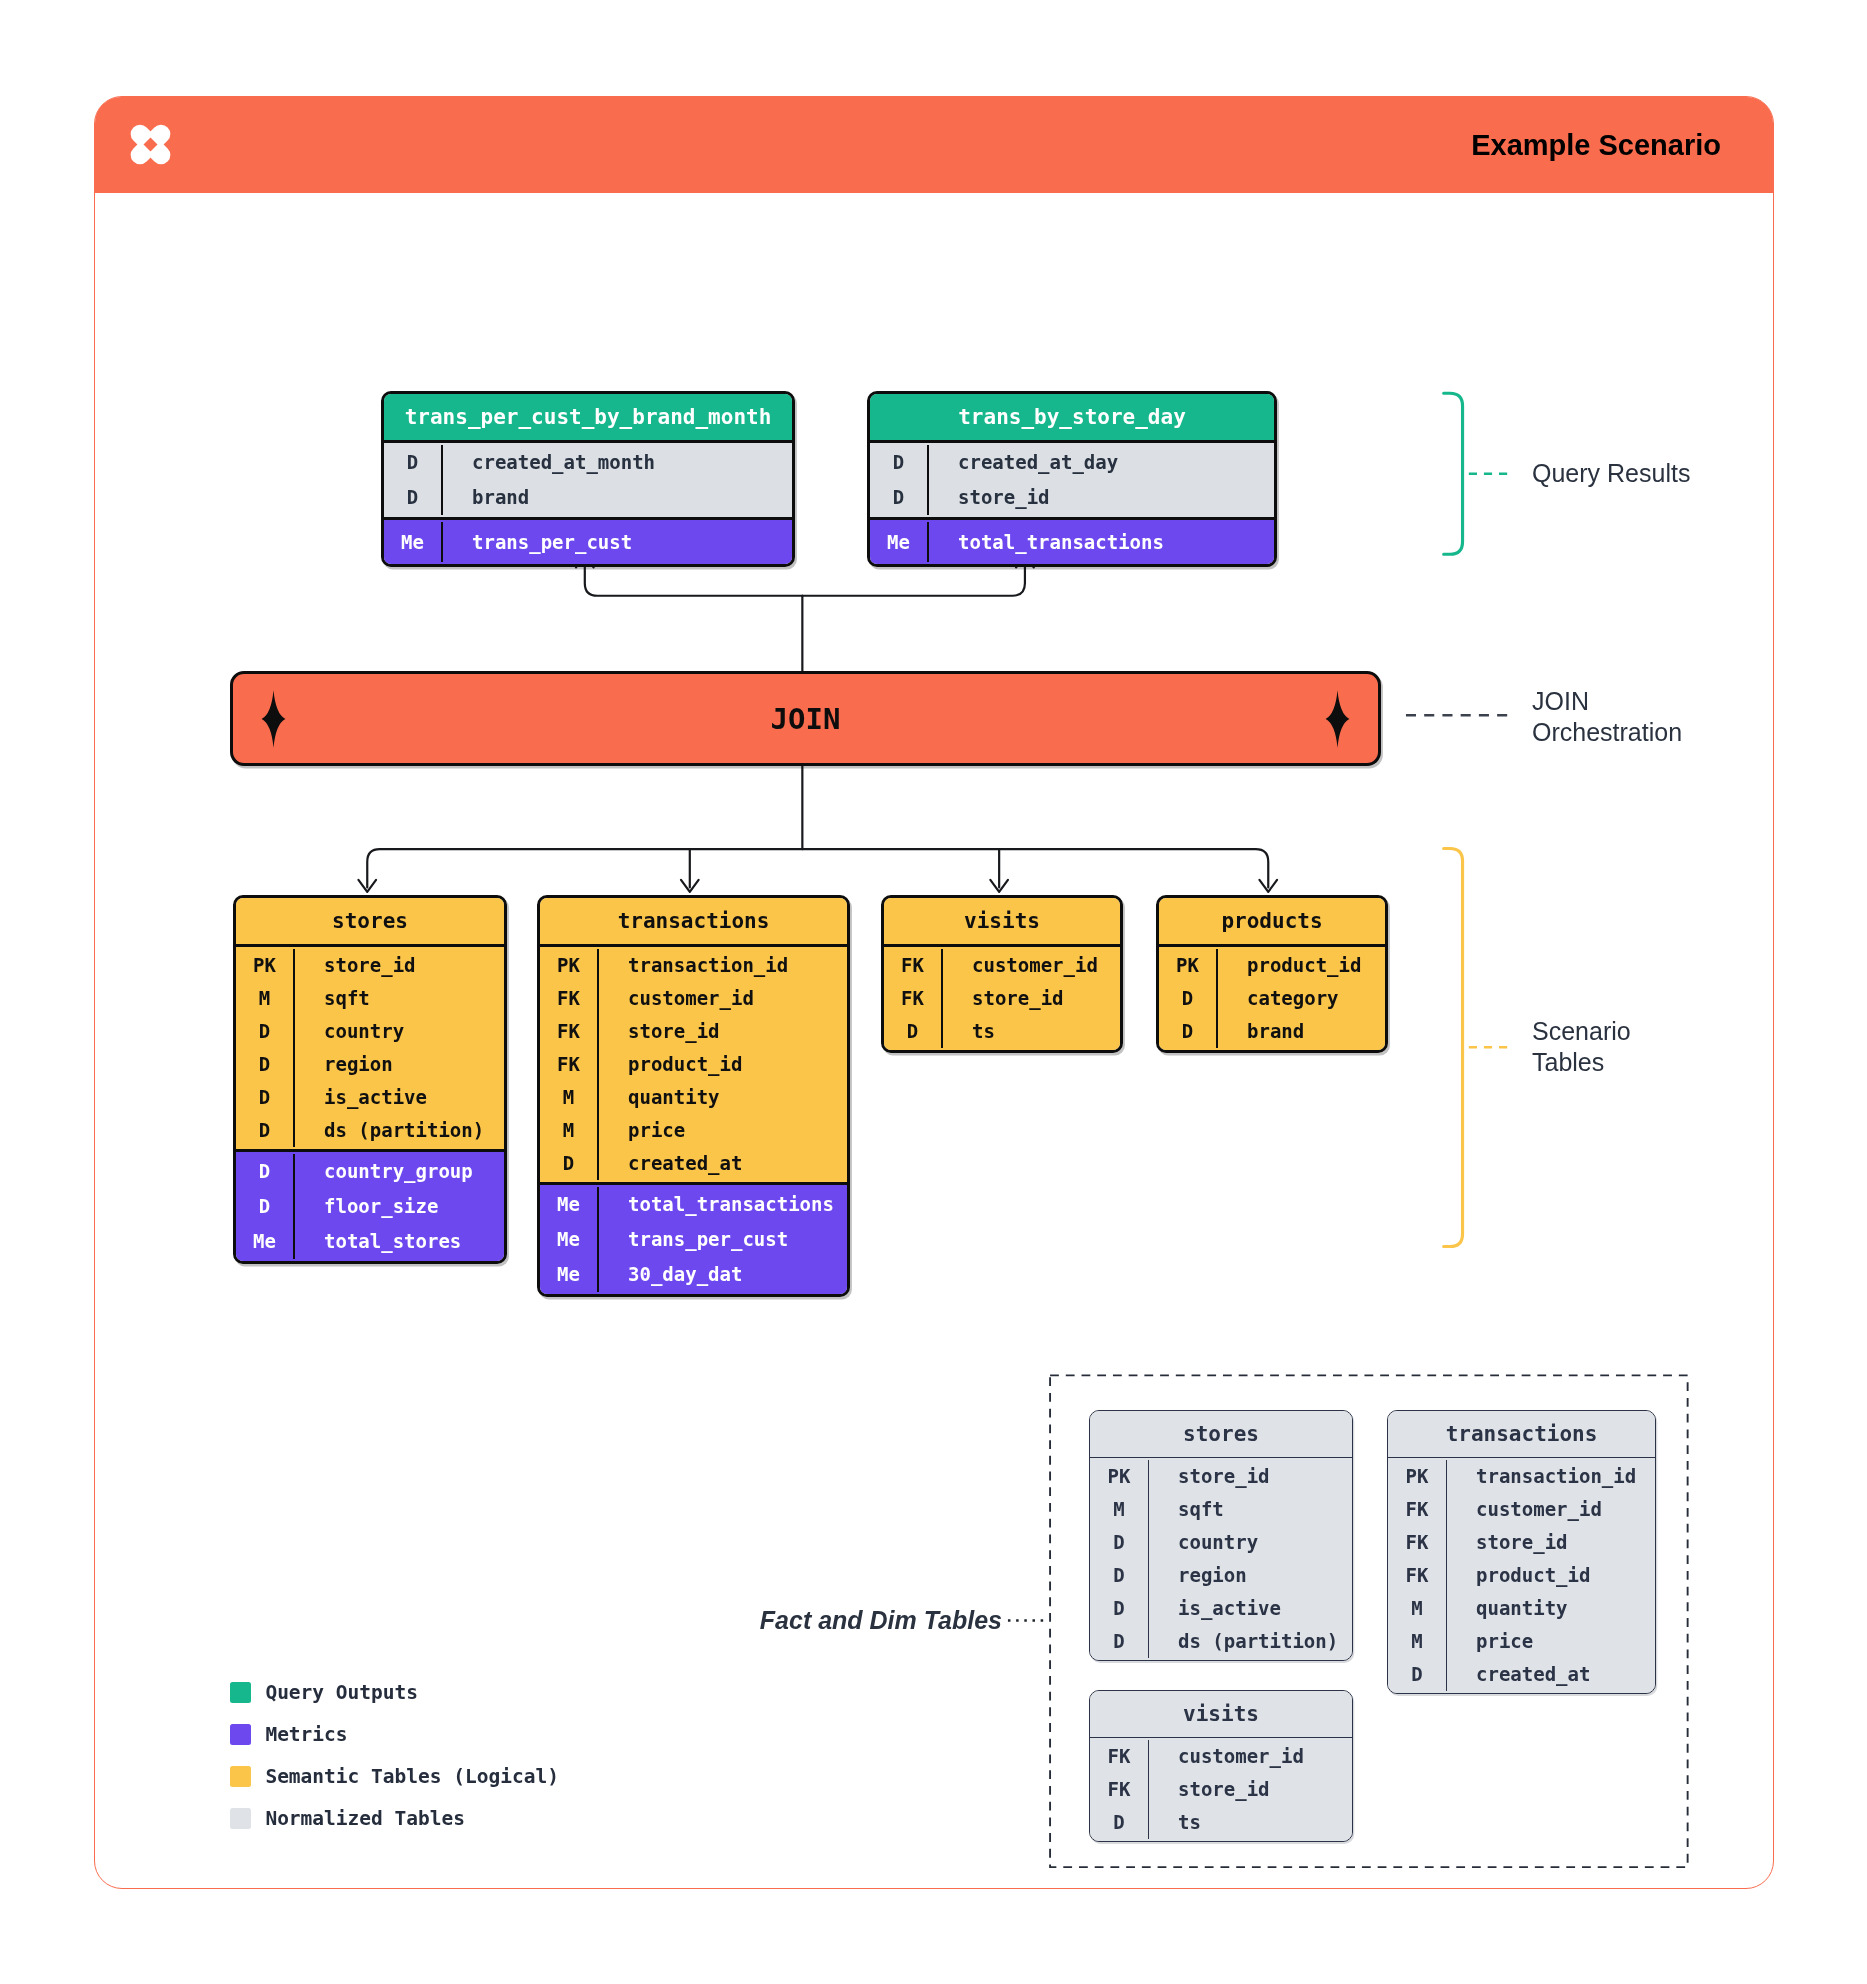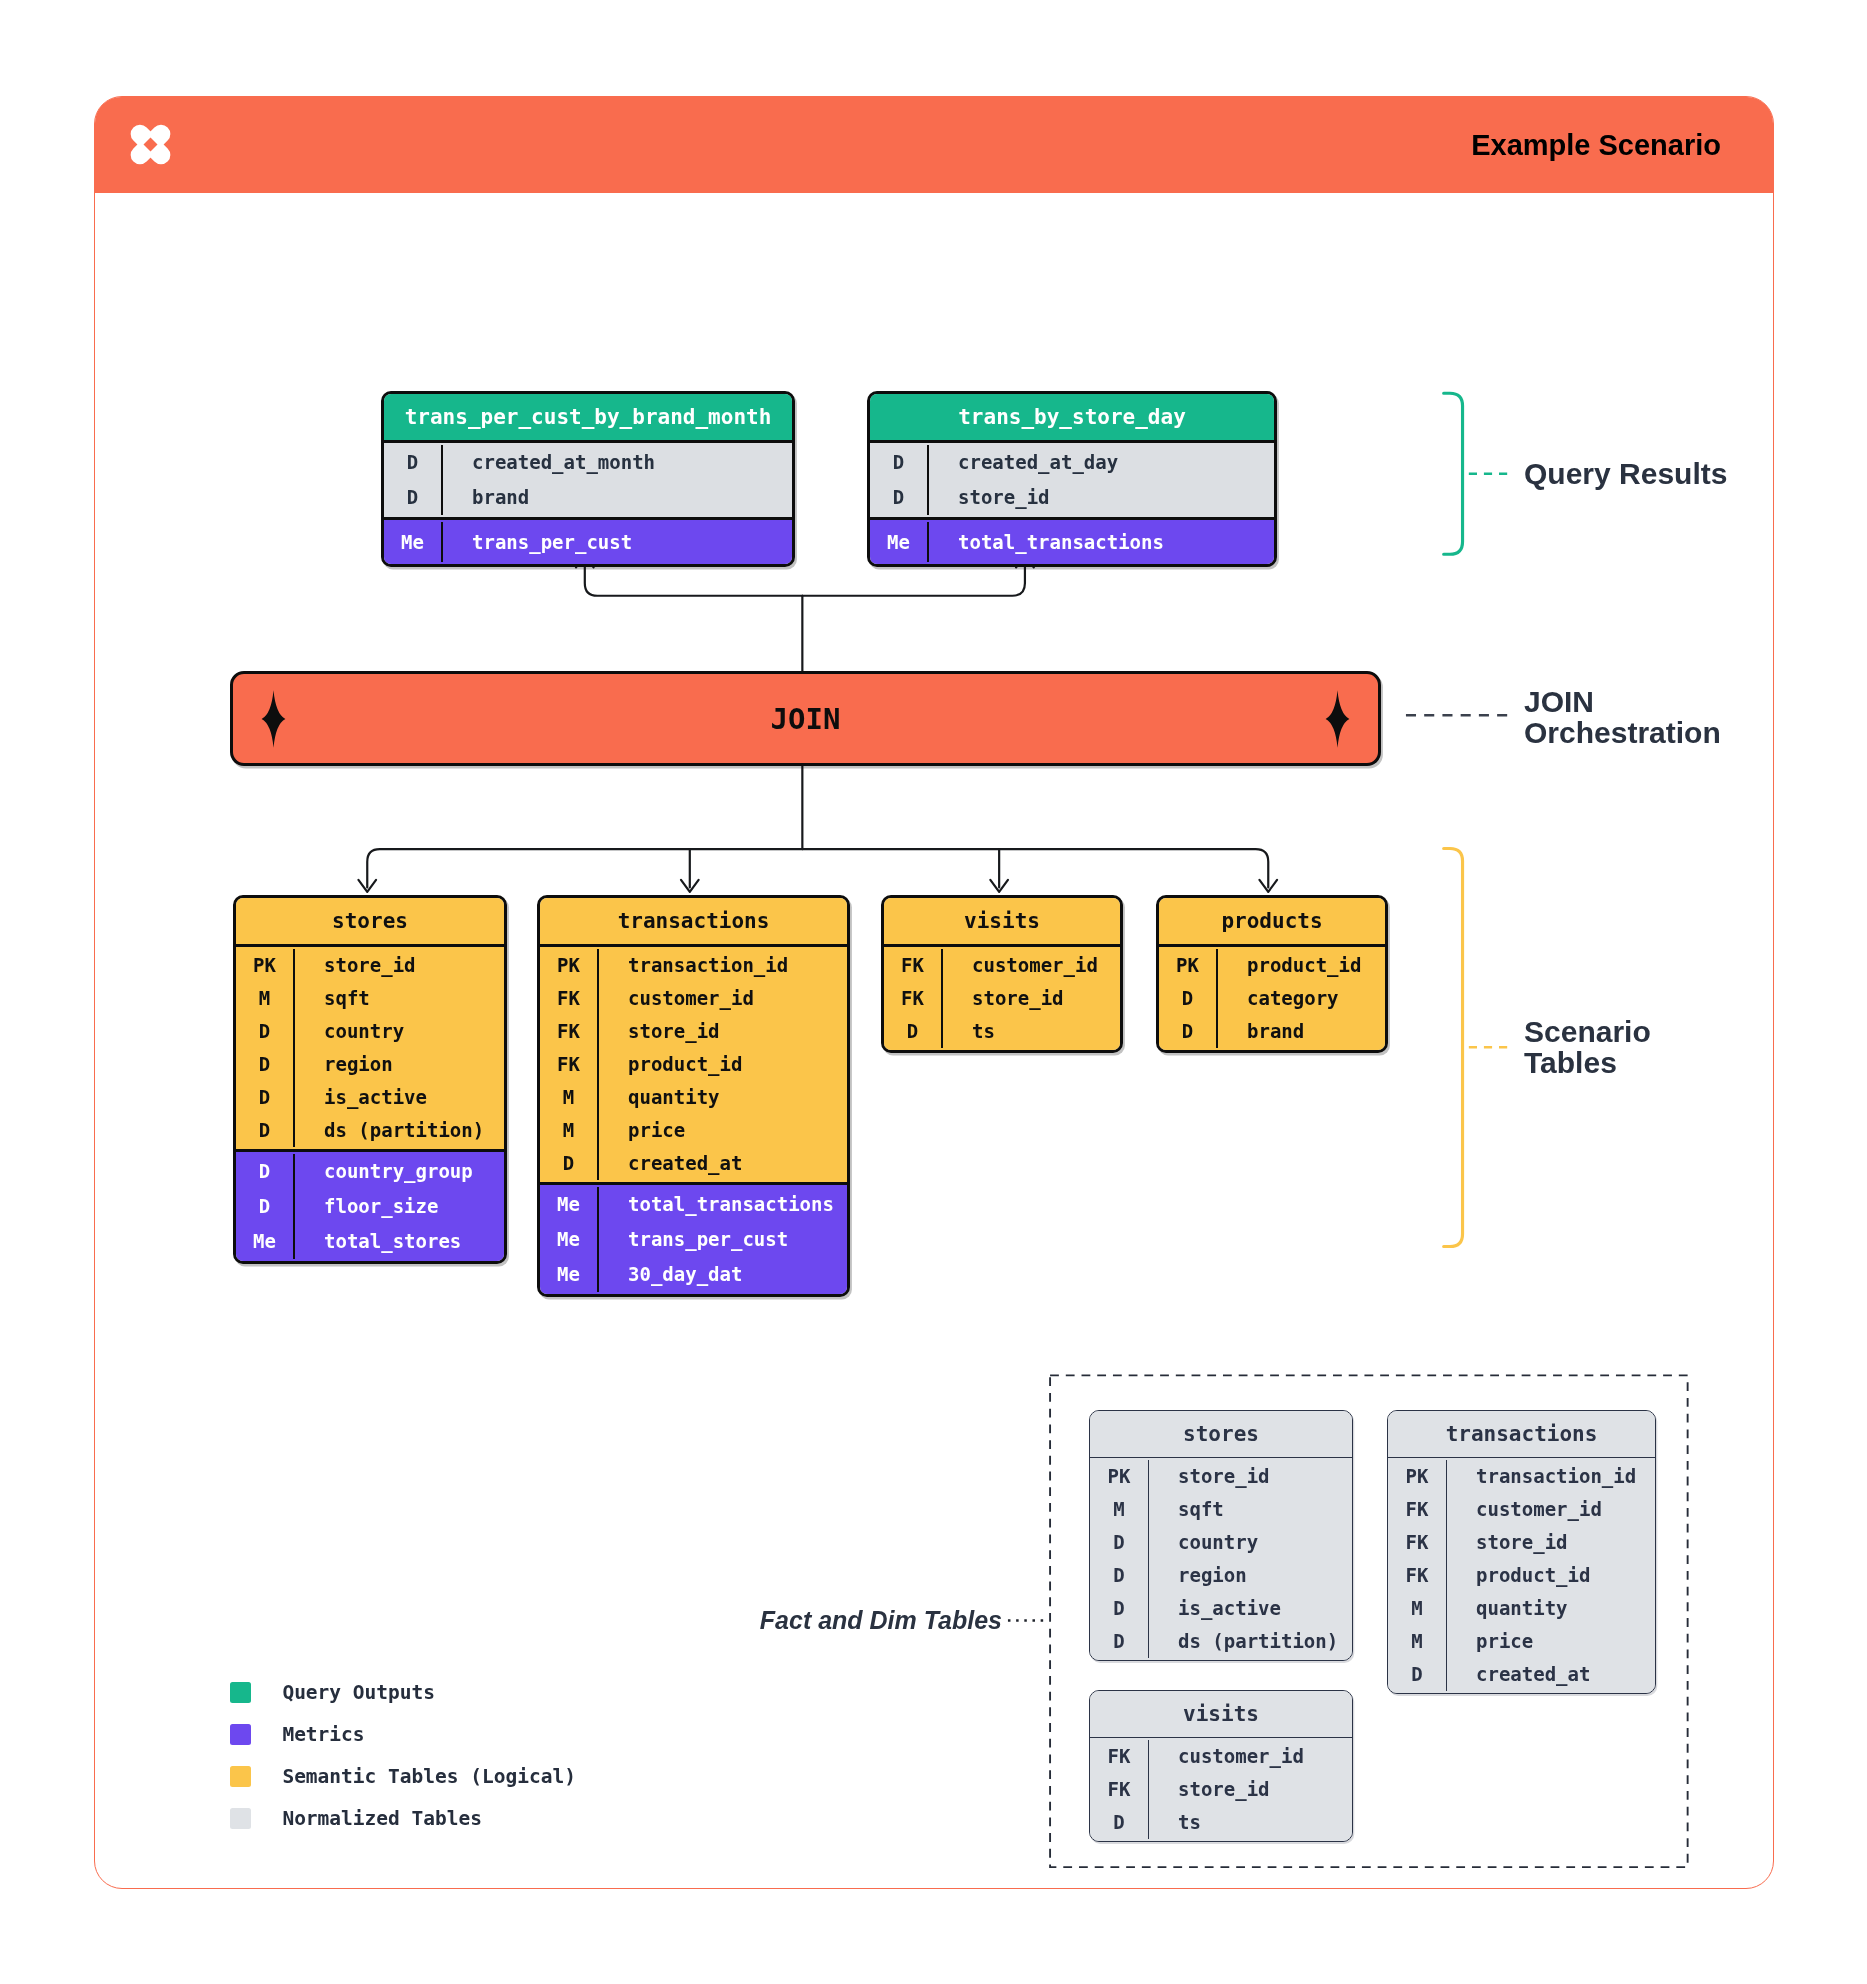--- a/index.html
+++ b/index.html
@@ -45,27 +45,27 @@
 
   
   .join-bar{position:absolute;left:135px;top:478px;width:1145px;height:89px;background:#F96C4E;
         border:3.1px solid #0D0D0D;border-radius:14px;box-shadow:1.9px 2.5px 0 rgba(10,10,10,.25);
         display:flex;align-items:center;justify-content:center;
         font-family:"DejaVu Sans Mono",monospace;font-weight:bold;font-size:29px;color:#0D0D0D;}
   .sparkle{position:absolute;top:50%;transform:translateY(-50%);width:33px;height:60px;}
   .sparkle.left{left:24px;} .sparkle.right{right:24px;}
 
   
-  .side-label{position:absolute;font-weight:bold;font-size:30px;color:#2A3240;line-height:31px;}
+  .side-label{position:absolute;font-weight:normal;font-size:25px;color:#2A3240;line-height:31px;margin-left:8px;}
   .fact-label{position:absolute;left:630px;top:1413px;width:277px;text-align:right;
         font-weight:bold;font-size:25px;color:#2A3240;font-style:italic;}
 
   
   .legend{position:absolute;left:135px;top:1487px;display:flex;flex-direction:column;gap:17px;}
-  .legend-item{display:flex;align-items:center;gap:31px;height:25px;}
+  .legend-item{display:flex;align-items:center;gap:14px;height:25px;}
   .swatch{width:21.4px;height:21.4px;border-radius:2.5px;flex:0 0 21.4px;}
   .legend-label{font-family:"DejaVu Sans Mono",monospace;font-weight:bold;font-size:19.5px;color:#262E3D;}
 </style>
 </head>
 <body>
 
 <div class="page">
   <div class="card">
 
     <div class="card-header">

